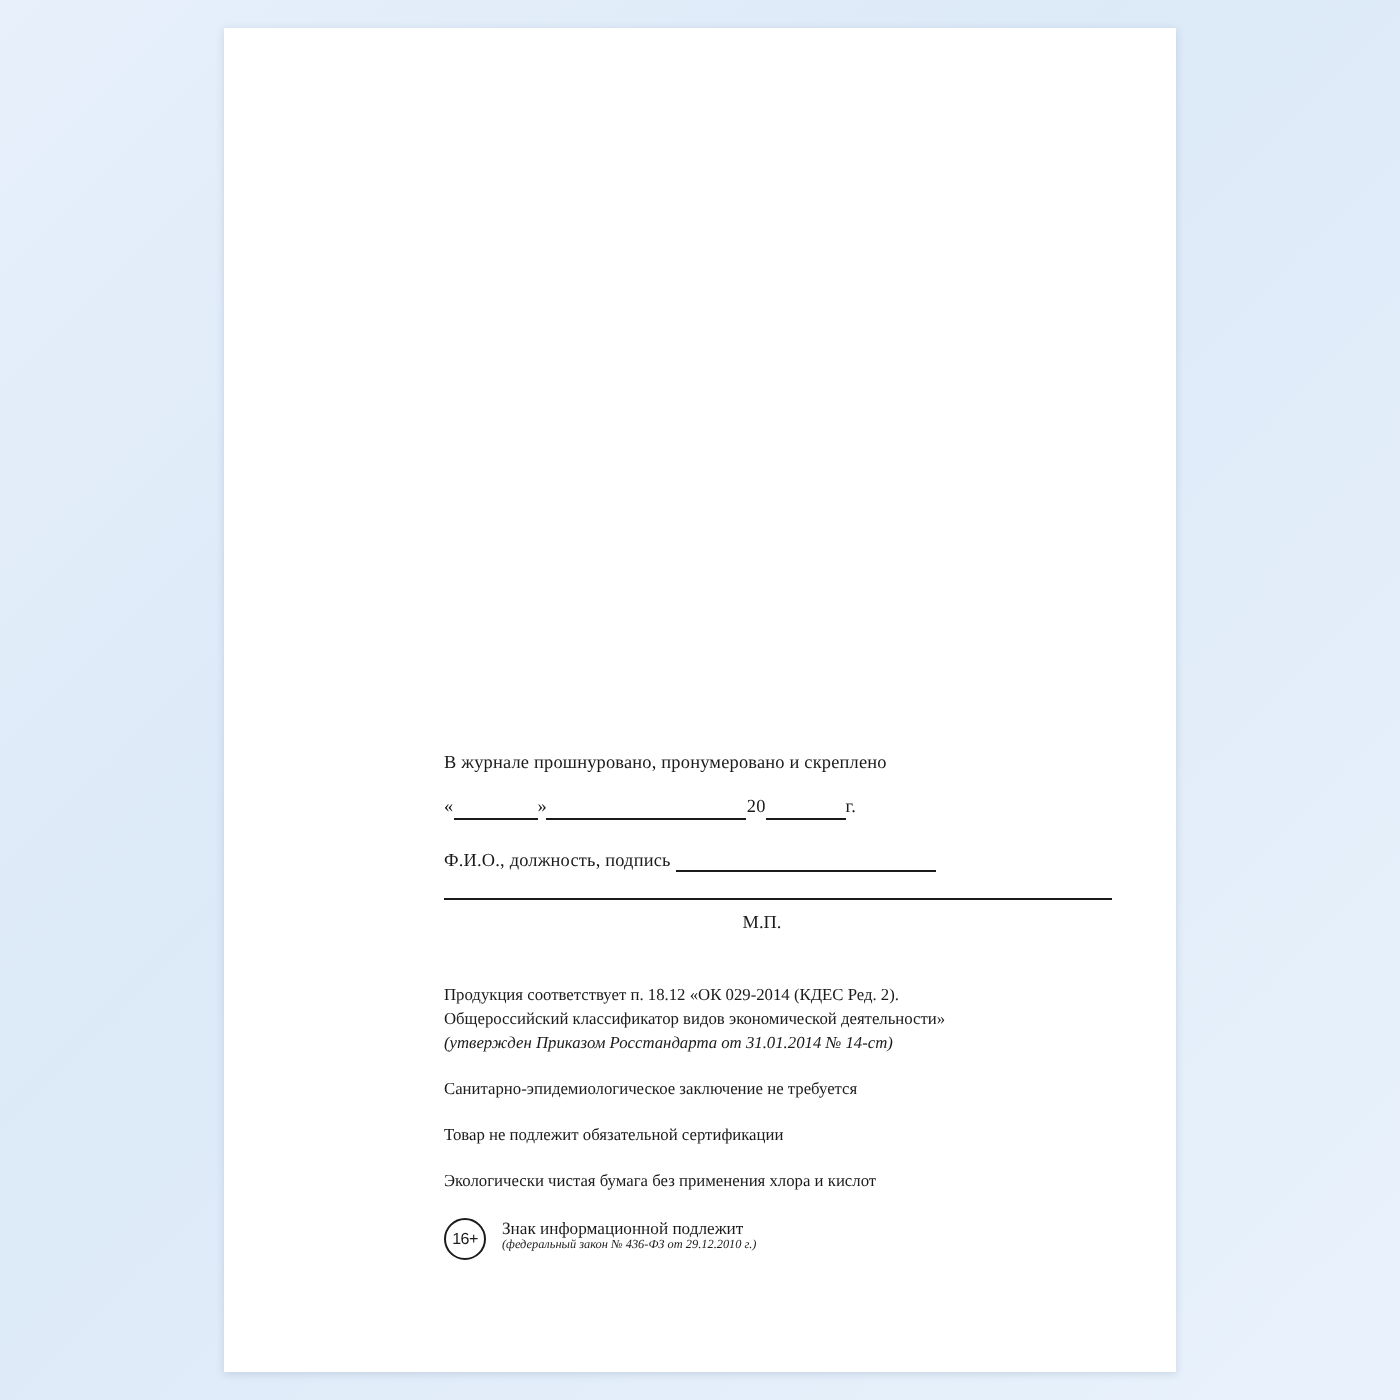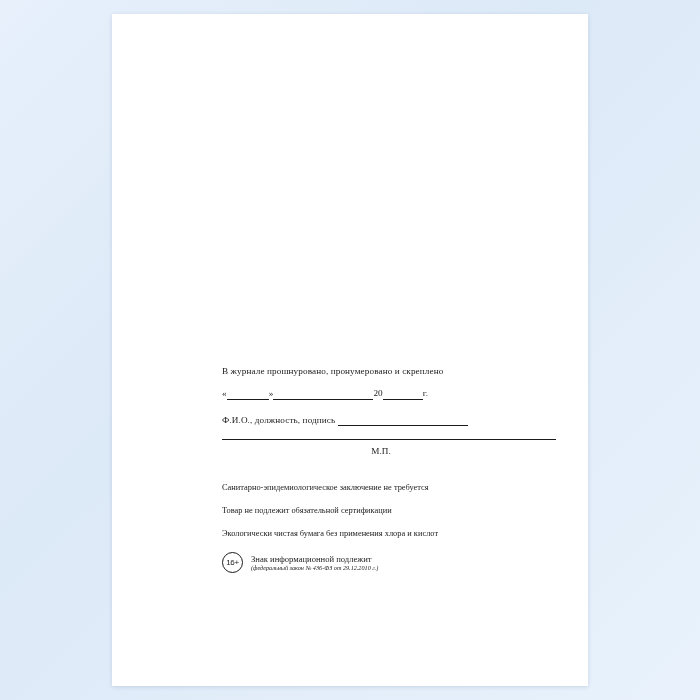--- a/index.html
+++ b/index.html
@@ -24,21 +24,21 @@
     left: 112px;
     top: 14px;
     width: 476px;
     height: 672px;
     background: #ffffff;
     box-shadow: 0 1px 4px rgba(60,90,130,0.18);
   }
   .content {
     position: absolute;
     left: 110px;
-    top: 351px;
+    top: 361px;
     width: 340px;
     color: #1b1b1b;
   }
   .ln {
     font-size: 9.2px;
     line-height: 1.35;
     letter-spacing: 0.1px;
     white-space: nowrap;
   }
   .block-1 .ln { margin-bottom: 10px; }
@@ -74,21 +74,21 @@
   }
   .block-2 .para {
     font-size: 8.4px;
     line-height: 1.42;
     margin-bottom: 11px;
   }
   .note-italic { font-style: italic; }
 
   .mark-row {
     display: flex;
-    align-items: center;
+    align-items: flex-start;
     margin-top: 12px;
   }
   .mark-badge {
     width: 19px;
     height: 19px;
     border: 1.2px solid #1b1b1b;
     border-radius: 50%;
     font-size: 8px;
     font-family: "Liberation Sans", sans-serif;
     display: flex;
@@ -127,20 +127,25 @@
         <div class="ln" style="margin-top:14px">
           <span>Ф.И.О., должность, подпись </span><span class="rule" style="width:130px"></span>
         </div>
 
         <div class="fullrule"></div>
 
         <div class="seal">М.П.</div>
       </div>
 
       <div class="block-2">
+        <div class="para">
+          <div>Продукция соответствует п. 18.12 «ОК 029-2014 (КДЕС Ред. 2).</div>
+          <div>Общероссийский классификатор видов экономической деятельности»</div>
+          <div class="note-italic">(утвержден Приказом Росстандарта от 31.01.2014 № 14-ст)</div>
+        </div>
         <div class="para">Санитарно-эпидемиологическое заключение не требуется</div>
         <div class="para">Товар не подлежит обязательной сертификации</div>
         <div class="para">Экологически чистая бумага без применения хлора и кислот</div>
 
         <div class="mark-row">
           <div class="mark-badge">16+</div>
           <div class="mark-text">
             <div class="t1">Знак информационной подлежит</div>
             <div class="t2">(федеральный закон № 436-ФЗ от 29.12.2010 г.)</div>
           </div>

